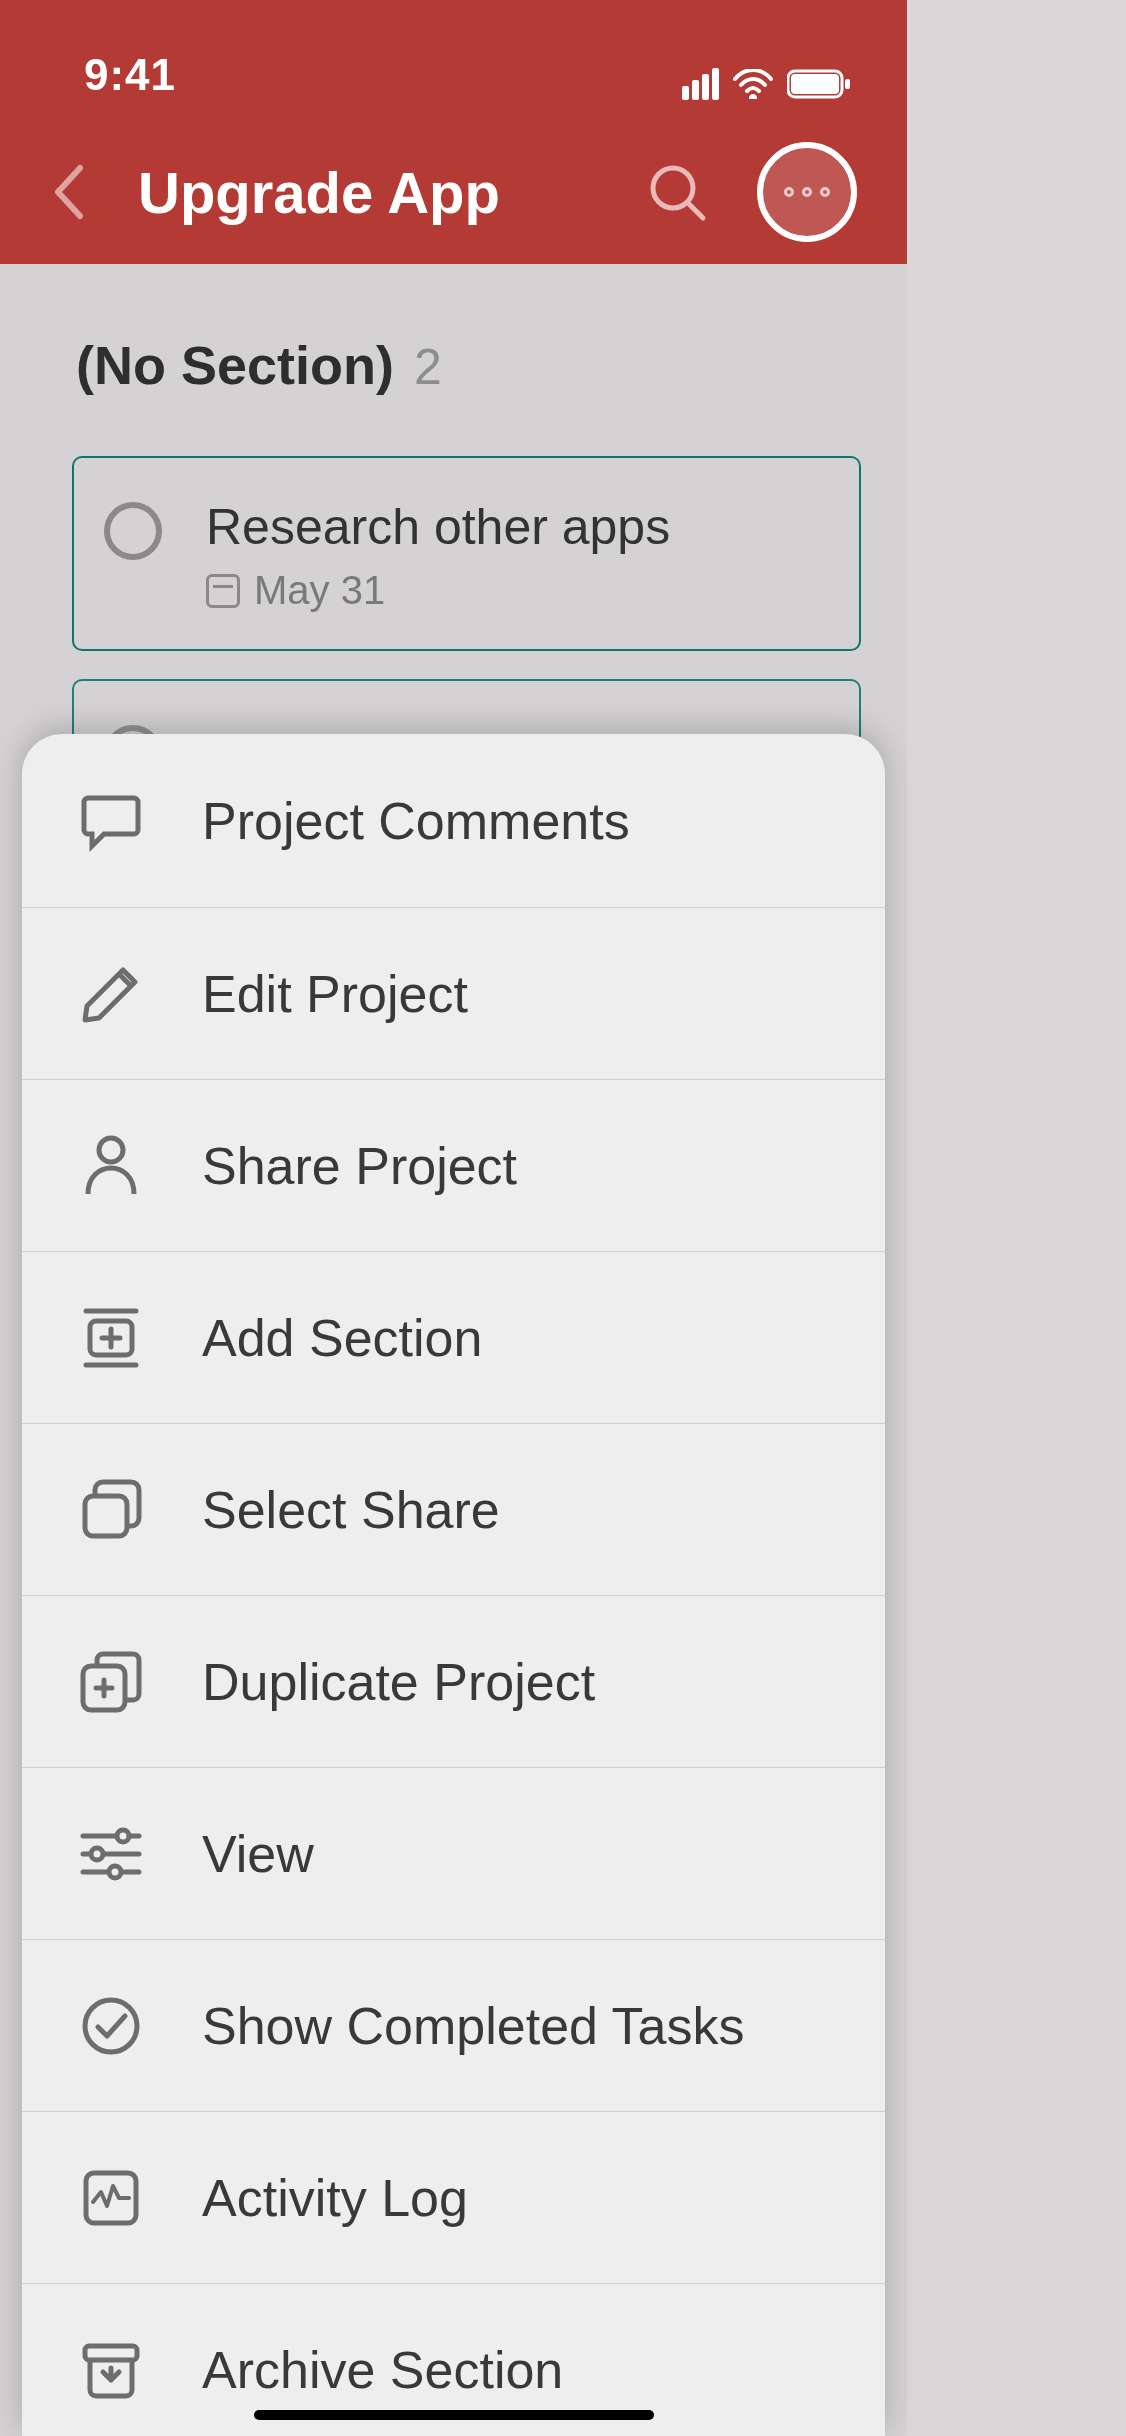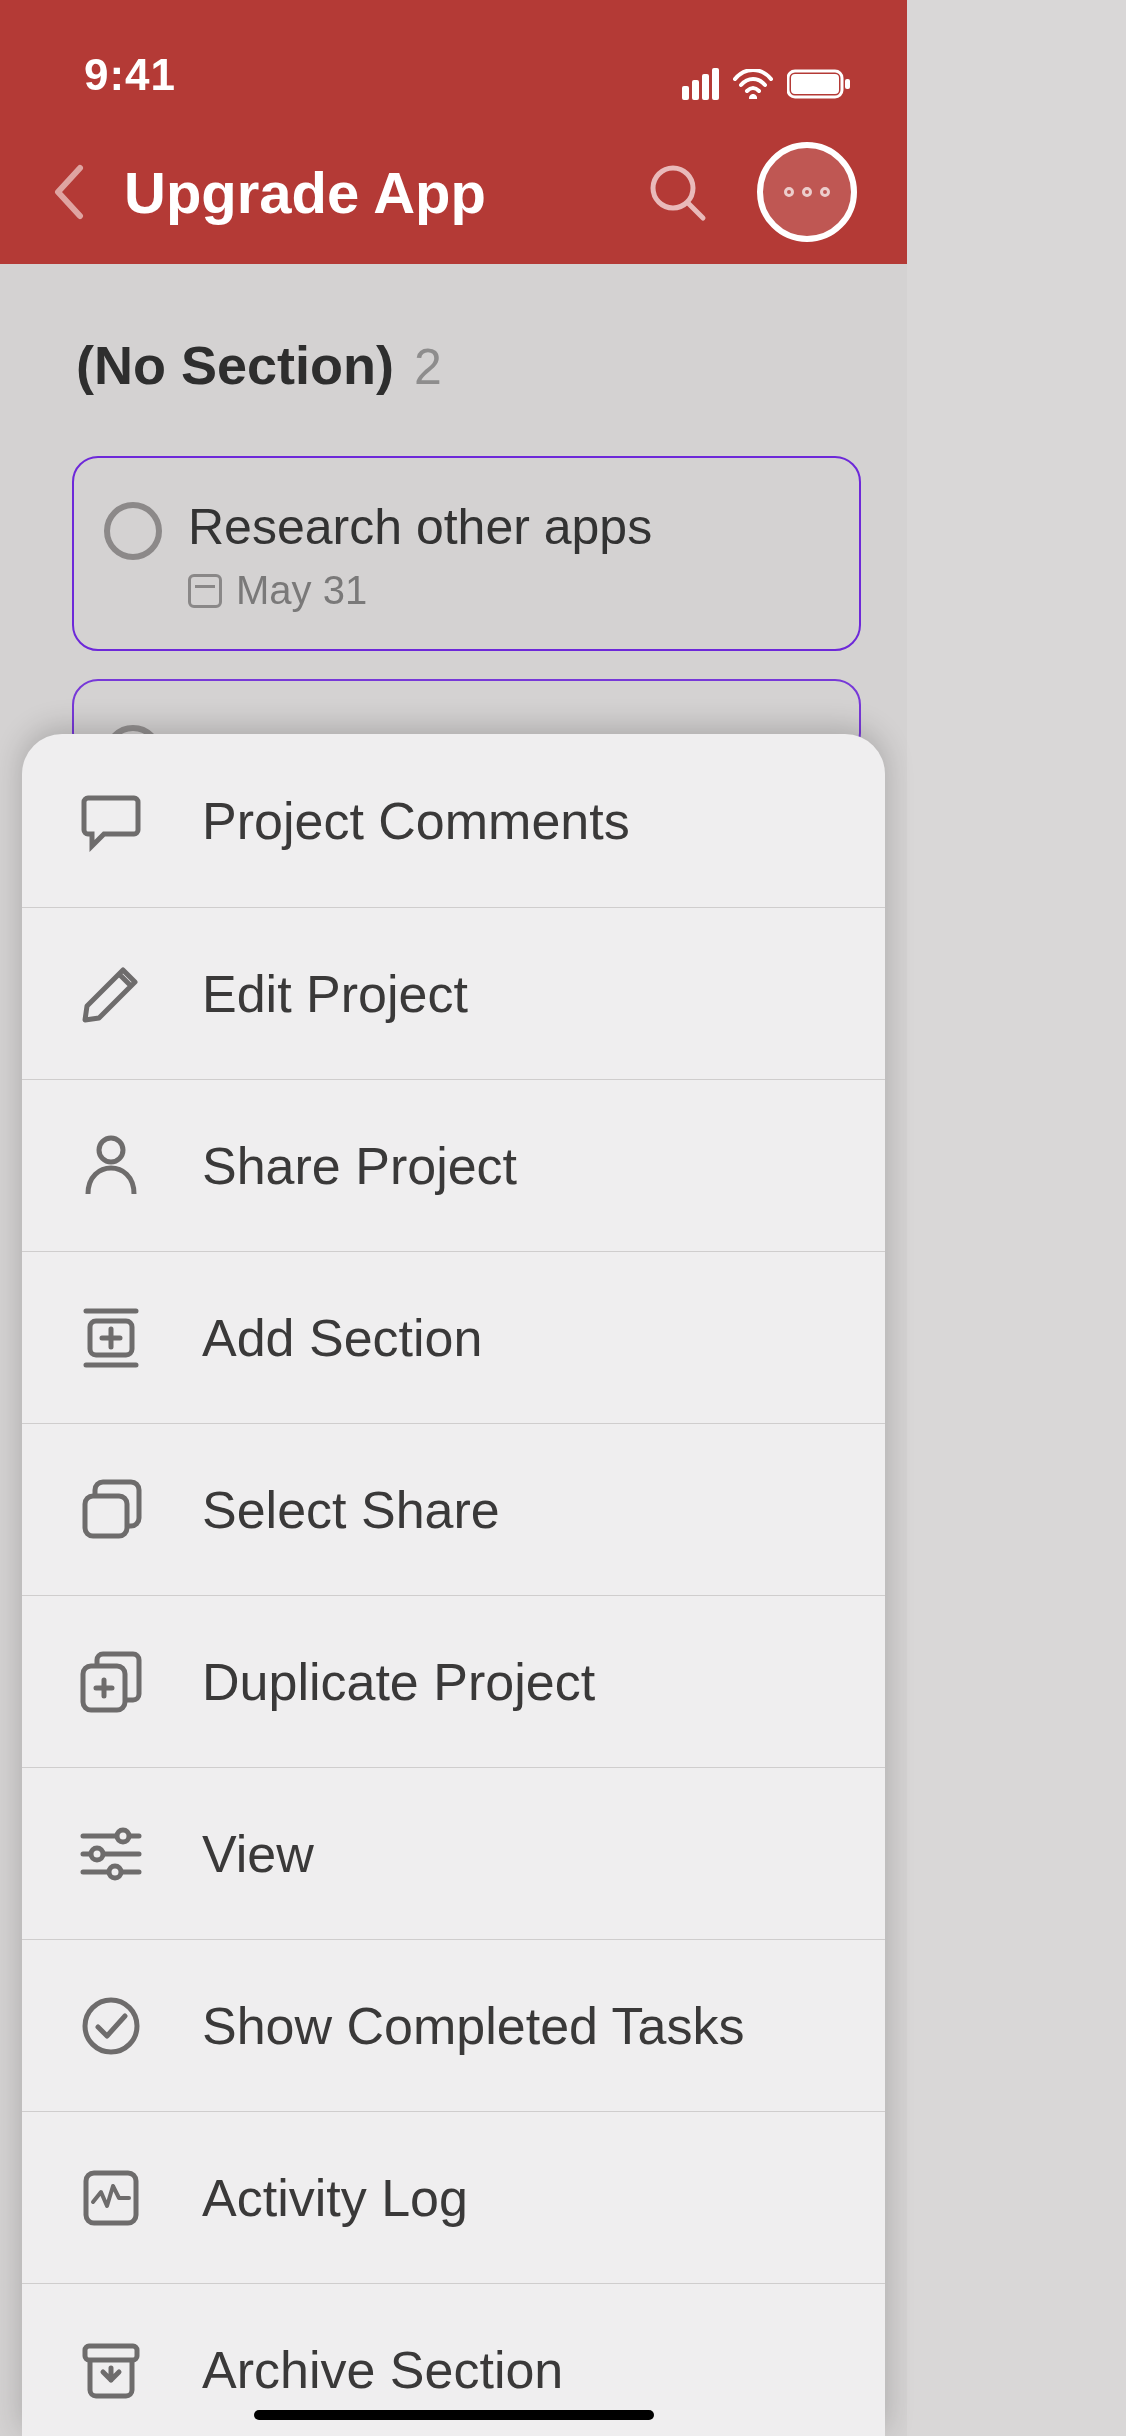--- a/index.html
+++ b/index.html
@@ -18,40 +18,40 @@
     .signal-bars span { width: 7px; background: #fff; border-radius: 2px; display: inline-block; }
     .sb1{height:14px}.sb2{height:20px}.sb3{height:26px}.sb4{height:32px}
     .wifi-icon svg, .battery-icon svg { display: block; }
 
     .header {
       position: absolute; top: 120px; left: 0; right: 0; height: 144px;
       background: #b43a36; display: flex; align-items: center; padding: 0 30px;
     }
     .back-btn { width: 80px; height: 80px; display: flex; align-items: center; justify-content: center; }
     .back-btn svg { stroke: #dfa4a1; }
-    .page-title { color: #fff; font-size: 58px; font-weight: 700; margin-left: 14px; flex: 1; }
+    .page-title { color: #fff; font-size: 58px; font-weight: 700; margin-left: 28px; flex: 1; }
     .search-btn { width: 80px; height: 80px; display:flex;align-items:center;justify-content:center; margin-right: 40px; }
     .search-btn svg { stroke: #e9baba; }
     .more-btn {
       width: 100px; height: 100px; border-radius: 50%; border: 6px solid #fff;
       background: rgba(255,255,255,0.15);
       display:flex; align-items:center; justify-content:center; gap: 8px; margin-right: 20px;
     }
     .more-btn .dot { width: 10px; height: 10px; border-radius: 50%; border: 3px solid rgba(255,255,255,0.7); }
 
     
     .bg-content { position: absolute; top: 264px; left: 0; right: 0; bottom: 0; padding: 70px 46px 0 72px; }
     .section-header { display: flex; align-items: baseline; gap: 20px; margin-bottom: 60px; margin-left: 4px;}
     .section-name { font-size: 54px; font-weight: 700; color: #2e2e2e; }
     .section-count { font-size: 50px; color: #8e8d8d; }
     .task-card {
-      border: 2px solid #6d28d9; border-radius: 26px;
+      border: 2px solid #0f766e; border-radius: 10px;
       padding: 40px 36px 36px 20px;
       background: #d4d2d2;
-      display: flex; align-items: flex-start; gap: 26px;
+      display: flex; align-items: flex-start; gap: 44px;
     }
     .task-radio { width: 58px; height: 58px; border-radius: 50%; border: 6px solid #8c8989; margin-top: 4px; margin-left: 10px;}
     .task-title { font-size: 50px; color: #333; font-weight: 500; }
     .task-meta { display:flex; align-items:center; gap: 14px; margin-top: 12px; }
     .task-date { font-size: 40px; color: #7a7979; }
     .cal-icon { width: 34px; height: 34px; border: 3px solid #8a8888; border-radius: 6px; position: relative; }
     .cal-icon::before { content:""; position:absolute; left:4px; right:4px; top:8px; height:3px; background:#8a8888; }
     .task-card.cut { margin-top: 28px; height: 60px; overflow: hidden; opacity: 0.9; }
 
     

